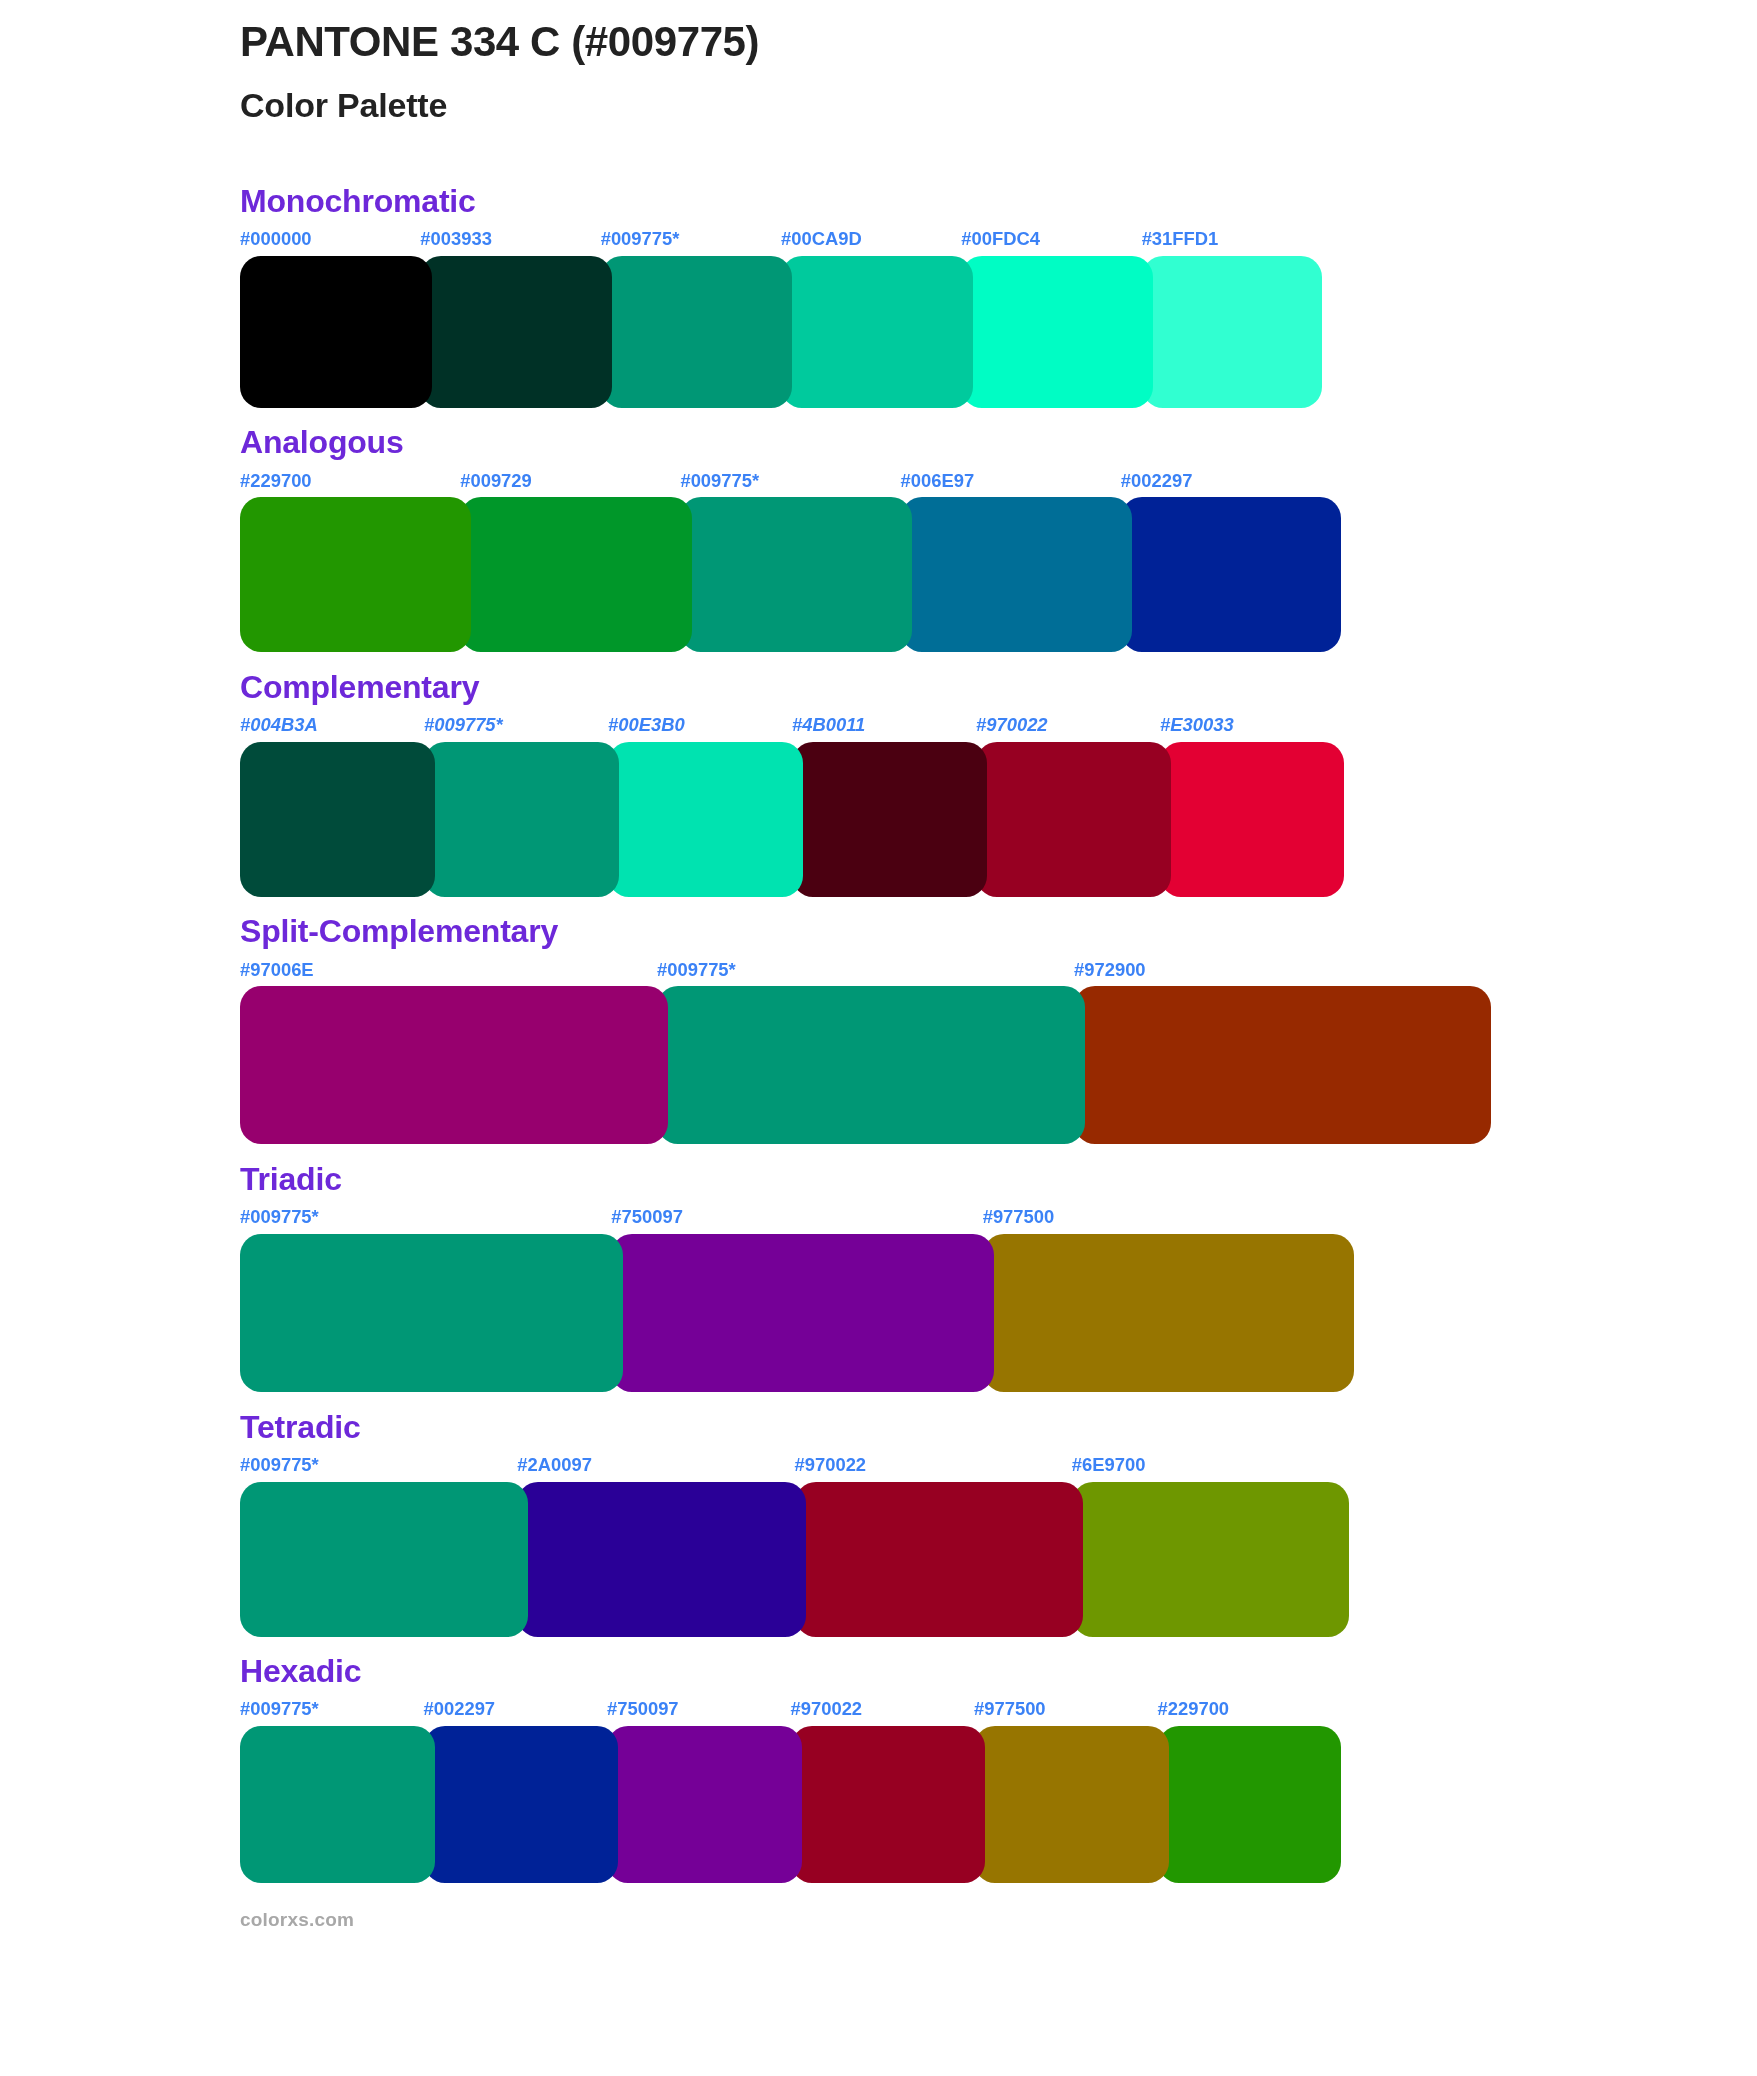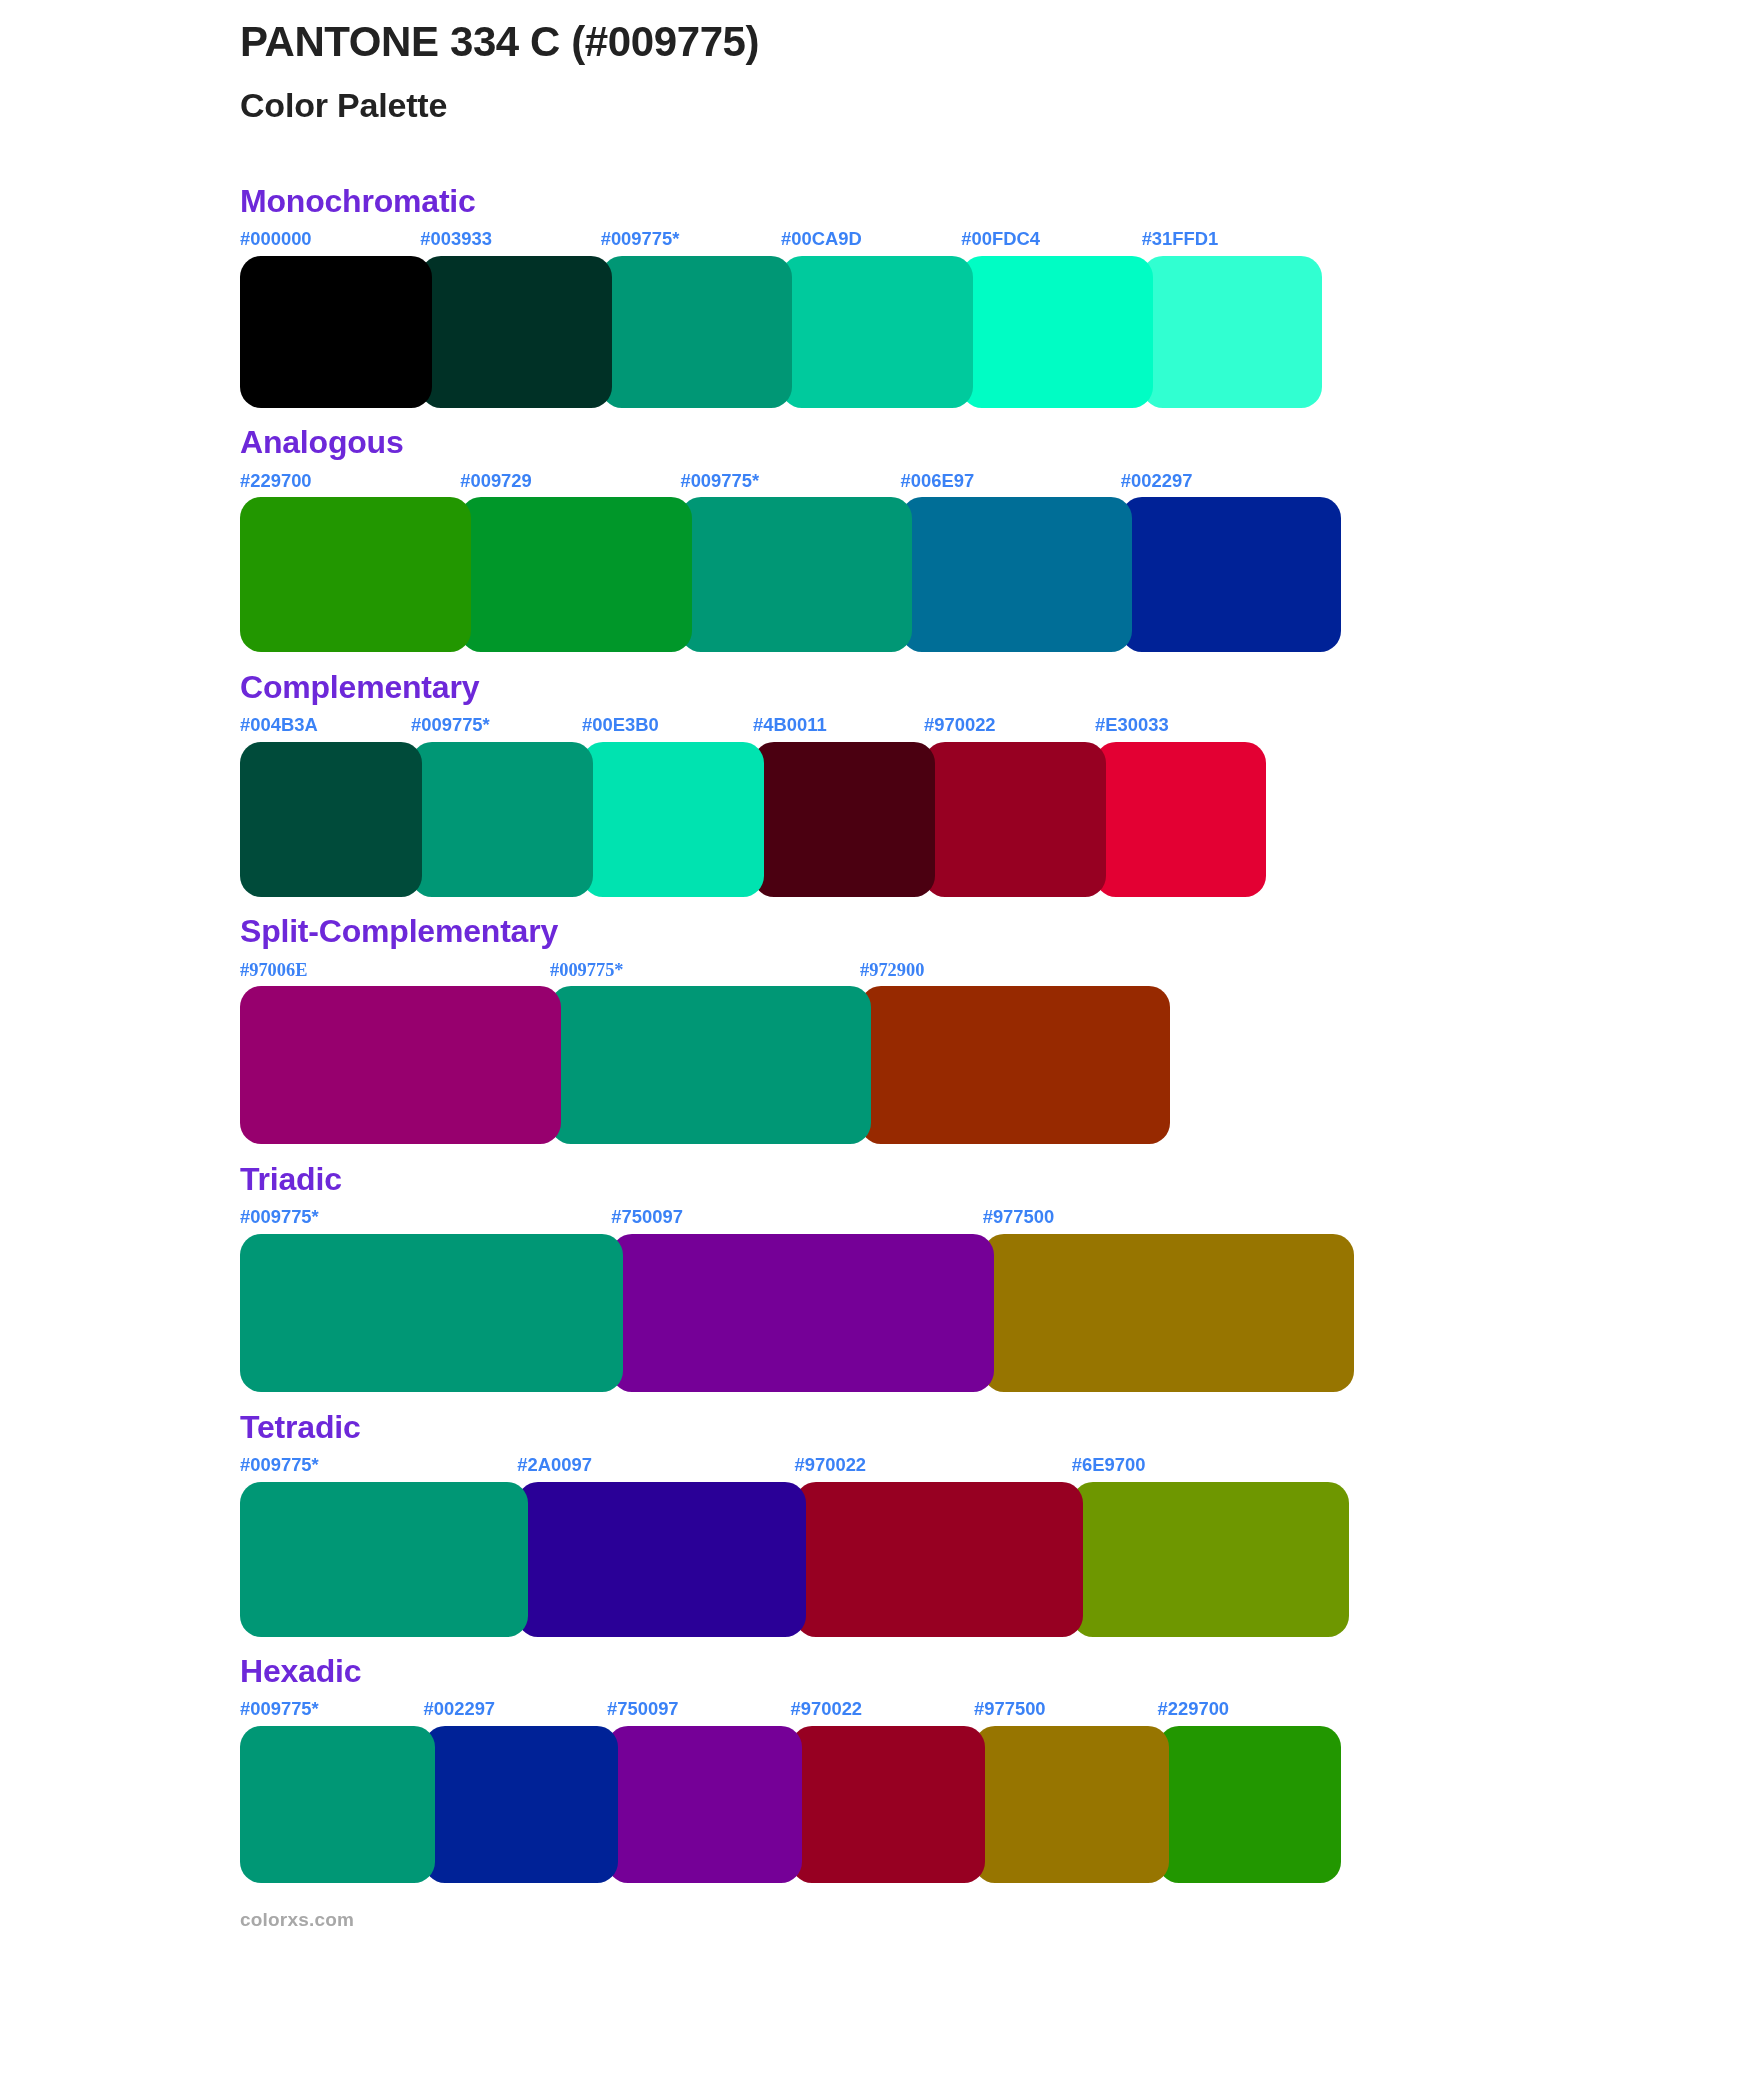--- a/index.html
+++ b/index.html
@@ -88,22 +88,22 @@
   .h-ana   .swatch-chip { height: 155px; }
   .h-comp  .swatch-chip { height: 155px; }
   .h-split .swatch-chip { height: 158px; }
   .h-tri   .swatch-chip { height: 158px; }
   .h-tet   .swatch-chip { height: 155px; }
   .h-hex   .swatch-chip { height: 157px; }
 
   
   .w-mono  { width: 1082px; }
   .w-ana   { width: 1101px; }
-  .w-comp  { width: 1026px; }
-  .w-split { width: 930px; font-family: Liberation Serif, serif; }
+  .w-comp  { width: 1104px; font-style: italic; }
+  .w-split { width: 1251px; }
   .w-tri   { width: 1114px; }
   .w-tet   { width: 1109px; }
   .w-hex   { width: 1101px; }
 
   .swatch:last-child .swatch-chip {
     width: 100%;
   }
 
   
   .footer {

